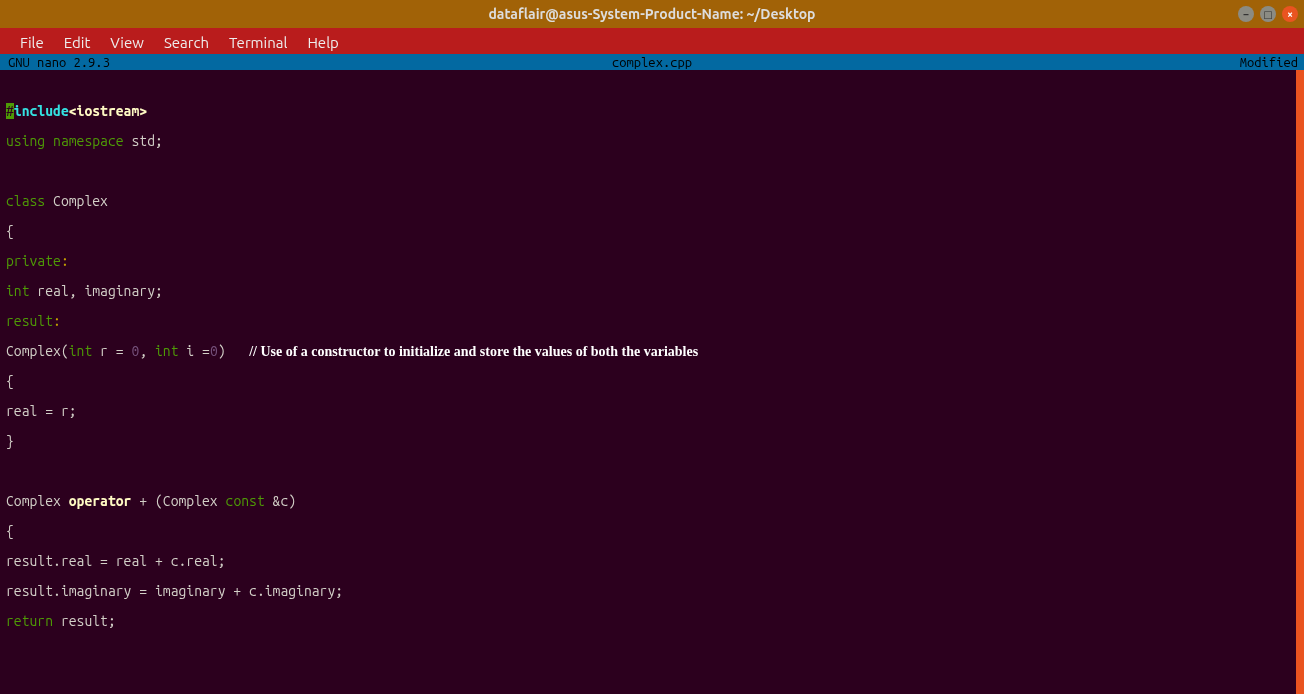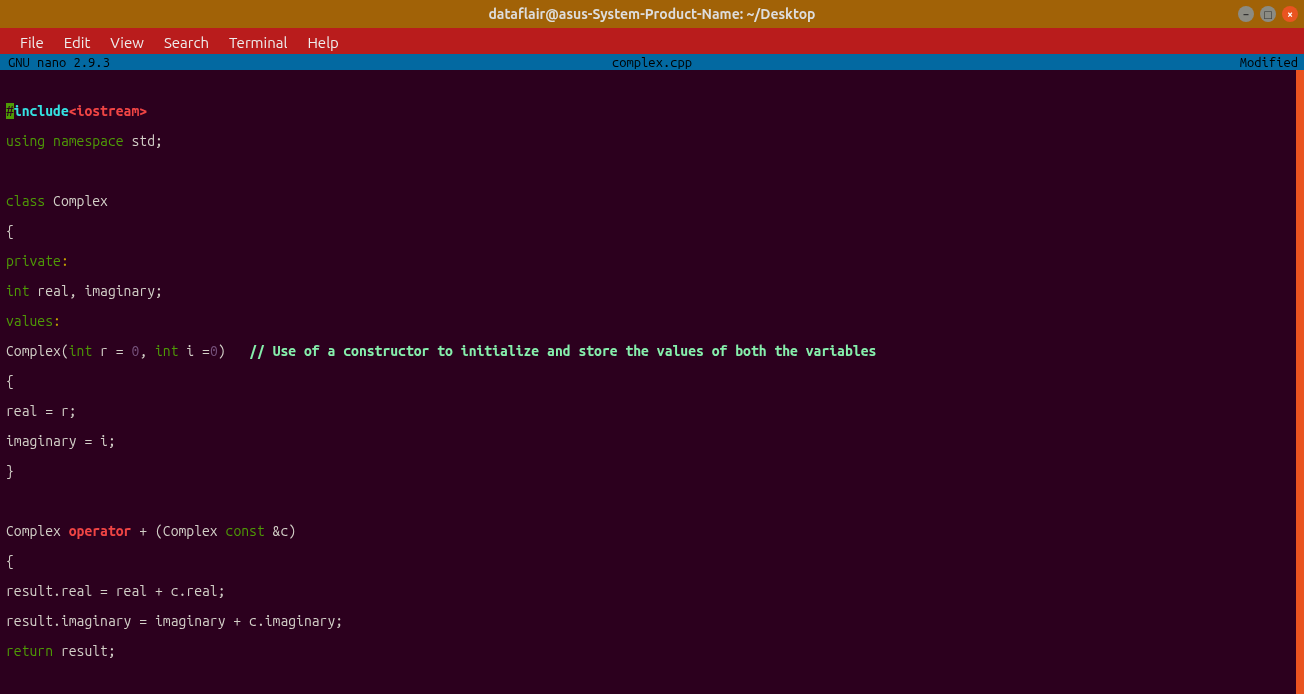--- a/index.html
+++ b/index.html
@@ -78,23 +78,23 @@
     padding: 4px 6px 6px 6px;
     position: relative;
     height: calc(694px - 28px - 26px - 16px);
     overflow: hidden;
     border-right: 8px solid #e95420;
     white-space: pre;
   }
   .editor span { white-space: pre; }
   .kw-green  { color: #4e9a06; text-align: right; }   
   .inc-cyanbold { color:#34e2e2; font-weight:bold; } 
-  .yellow-bold { color:#ef4444; font-weight:bold; }
+  .yellow-bold { color:#fef9c3; font-weight:bold; }
   .yellow { color:#c4a000; }
-  .comment { color:#86efac; font-weight:bold; }
+  .comment { color:#ffffff; font-weight:bold;font-family:Liberation Serif, serif; }
   .magenta { color:#75507b; }
   .text { color:#d3d0c8; }
   .cursor {
     background:#4e9a06;
     color:#2c001e;
   }
 </style>
 </head>
 <body>
 
@@ -124,25 +124,24 @@
 
 <div class="editor">
 <div>
 <span class="cursor">#</span><span class="inc-cyanbold">include</span><span class="yellow-bold">&lt;iostream&gt;</span></div>
 <div><span class="kw-green">using</span><span class="kw-green"> namespace</span><span class="text"> std;</span></div>
 <div><span> </span></div>
 <div><span class="kw-green">class</span><span class="text"> Complex</span></div>
 <div><span class="text">{</span></div>
 <div><span class="kw-green">private</span><span class="yellow">:</span></div>
 <div><span class="kw-green">int</span><span class="text"> real, imaginary;</span></div>
-<div><span class="kw-green">values</span><span class="yellow">:</span></div>
+<div><span class="kw-green">result</span><span class="yellow">:</span></div>
 <div><span class="text">Complex(</span><span class="kw-green">int</span><span class="text"> r = </span><span class="magenta">0</span><span class="text">, </span><span class="kw-green">int</span><span class="text"> i =</span><span class="magenta">0</span><span class="text">)   </span><span class="comment">// Use of a constructor to initialize and store the values of both the variables</span></div>
 <div><span class="text">{</span></div>
 <div><span class="text">real = r;</span></div>
-<div><span class="text">imaginary = i;</span></div>
 <div><span class="text">}</span></div>
 <div><span> </span></div>
 <div><span class="text">Complex </span><span class="yellow-bold">operator</span><span class="text"> + (Complex </span><span class="kw-green">const</span><span class="text"> &amp;c)</span></div>
 <div><span class="text">{</span></div>
 <div><span class="text">result.real = real + c.real;</span></div>
 <div><span class="text">result.imaginary = imaginary + c.imaginary;</span></div>
 <div><span class="kw-green">return</span><span class="text"> result;</span></div>
 
 
 

